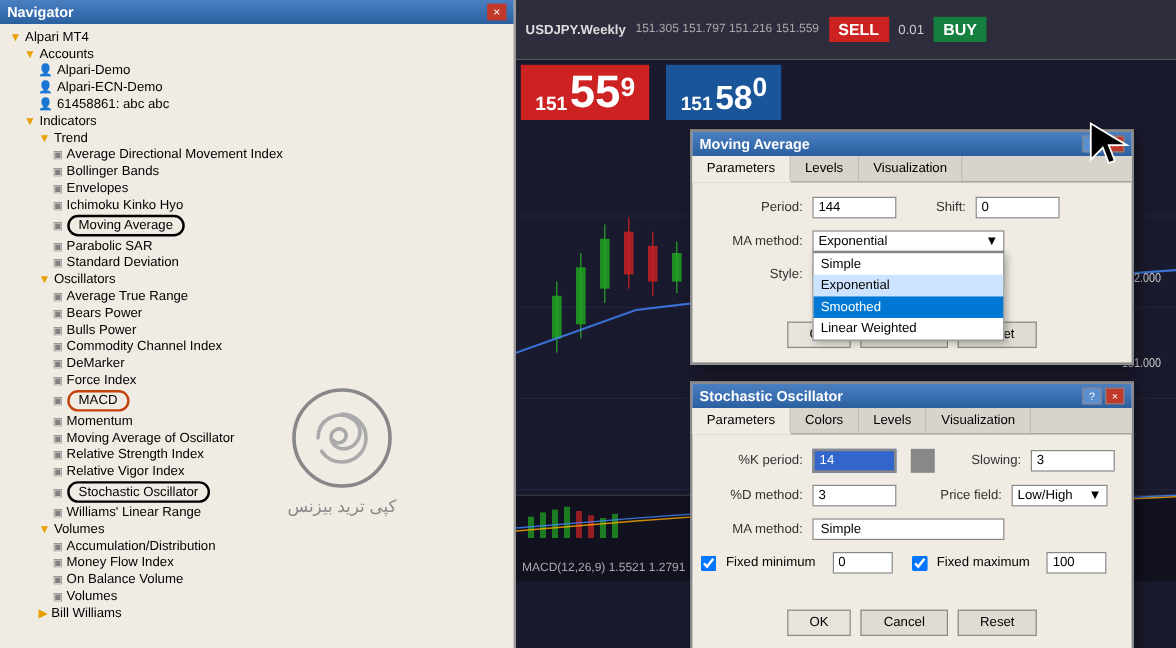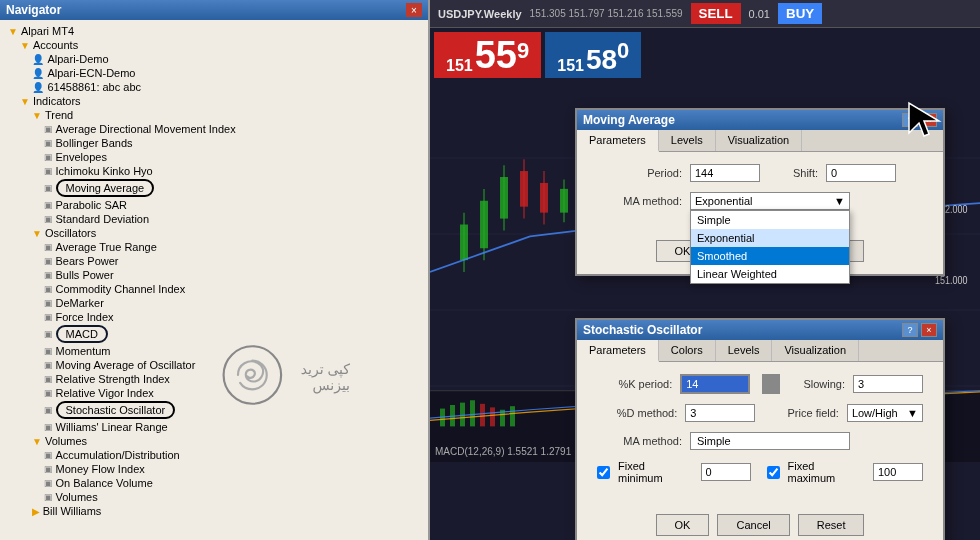--- a/index.html
+++ b/index.html
@@ -30,39 +30,39 @@
     .tree-icon { margin-right: 3px; font-size: 10px; }
     .folder-icon { color: #e8a000; }
     .indicator-icon { color: #808080; font-size: 9px; }
 
     
     .chart-area {
       position: absolute; left: 430px; top: 0; width: 550px; height: 540px;
       background: #1a1a2e; overflow: hidden;
     }
     .chart-topbar {
-      background: #2d2d3e; color: #ccc; padding: 3px 8px; font-size: 11px;
+      background: #2d2d3e; color: #ccc; padding: 14px 8px; font-size: 11px;
       display: flex; align-items: center; gap: 8px; border-bottom: 1px solid #555;
     }
     .sell-btn { background: #cc2222; color: white; border: none; padding: 3px 8px; font-weight: bold; cursor: pointer; }
-    .buy-btn { background: #3b82f6; color: white; border: none; padding: 3px 8px; font-weight: bold; cursor: pointer; text-align: center; }
+    .buy-btn { background: #15803d; color: white; border: none; padding: 3px 8px; font-weight: bold; cursor: pointer; text-align: center; }
     .price-display {
       background: #cc2222; color: white; padding: 4px 12px; font-size: 28px; font-weight: bold;
       display: flex; align-items: flex-end; line-height: 1;
     }
-    .price-box { display: flex; gap: 0; padding: 4px; }
+    .price-box { display: flex; gap: 10px; padding: 4px; }
     .chart-body { position: relative; height: 380px; background: #1a1a2e; }
     .macd-label {
       position: absolute; bottom: 5px; left: 5px; color: #aaa; font-size: 10px;
     }
 
     
     .logo-area {
       position: absolute; left: 220px; top: 310px; width: 130px; height: 130px;
-      display: flex; flex-direction: row; align-items: center; justify-content: center;
+      display: flex; flex-direction: column; align-items: center; justify-content: center;
       z-index: 5;
     }
 
     
     .dialog-ma {
       position: absolute; left: 575px; top: 108px; width: 370px;
       background: #f0ece4; border: 2px solid #888; box-shadow: 4px 4px 12px rgba(0,0,0,0.4);
       z-index: 100;
     }
     .dialog-titlebar {
@@ -80,21 +80,21 @@
     .dialog-tabs {
       display: flex; background: #d8d4cc; border-bottom: 1px solid #999;
     }
     .dialog-tab {
       padding: 4px 12px; cursor: pointer; border-right: 1px solid #bbb;
       font-size: 11px; background: #d8d4cc;
     }
     .dialog-tab.active {
       background: #f0ece4; border-bottom: 2px solid #f0ece4; margin-bottom: -1px;
     }
-    .dialog-body { padding: 12px 20px; }
+    .dialog-body { padding: 12px 7px; }
     .form-row {
       display: flex; align-items: center; margin-bottom: 10px; gap: 8px;
     }
     .form-label { width: 85px; text-align: right; font-size: 11px; color: #333; }
     .form-input {
       border: 1px solid #888; background: white; padding: 2px 4px;
       font-size: 11px; width: 70px;
     }
     .dropdown-container { position: relative; display: inline-block; }
     .dropdown-open {
@@ -246,21 +246,21 @@
         <span>DeMarker</span>
       </div>
     <div class="tree-item">
         <span class="indent" style="width:40px"></span>
         <span class="indicator-icon tree-icon">▣</span>
         <span>Force Index</span>
       </div>
     <div class="tree-item" style="position:relative;">
       <span class="indent" style="width:40px"></span>
       <span class="indicator-icon tree-icon">▣</span>
-      <span style="border: 2px solid #0f172a; border-radius: 12px; padding: 1px 8px;">MACD</span>
+      <span style="border: 2px solid #c2410c; border-radius: 12px; padding: 1px 8px;">MACD</span>
     </div>
     <div class="tree-item">
         <span class="indent" style="width:40px"></span>
         <span class="indicator-icon tree-icon">▣</span>
         <span>Momentum</span>
       </div>
     <div class="tree-item">
         <span class="indent" style="width:40px"></span>
         <span class="indicator-icon tree-icon">▣</span>
         <span>Moving Average of Oscillator</span>
@@ -442,20 +442,28 @@
         </div>
 
         <div class="dropdown-open">
           <div class="dropdown-option">Simple</div>
           <div class="dropdown-option selected">Exponential</div>
           <div class="dropdown-option highlighted">Smoothed</div>
           <div class="dropdown-option">Linear Weighted</div>
         </div>
       </div>
     </div>
+    <div class="form-row">
+      <span class="form-label">Style:</span>
+      <div style="border:1px solid #888; background:white; padding:2px 6px; font-size:11px; width:160px; display:flex; align-items:center; gap:4px;">
+        <span style="display:inline-block; width:16px; height:12px; background:#006400; border:1px solid #444;"></span>
+        <span>DarkGreen</span>
+        <span style="margin-left:auto;">▼</span>
+      </div>
+    </div>
   </div>
   <div class="dialog-buttons">
     <button class="dlg-btn ok-btn">OK</button>
     <button class="dlg-btn">Cancel</button>
     <button class="dlg-btn">Reset</button>
   </div>
 </div>
 
 <div class="dialog-stoch">
   <div class="dialog-titlebar">

